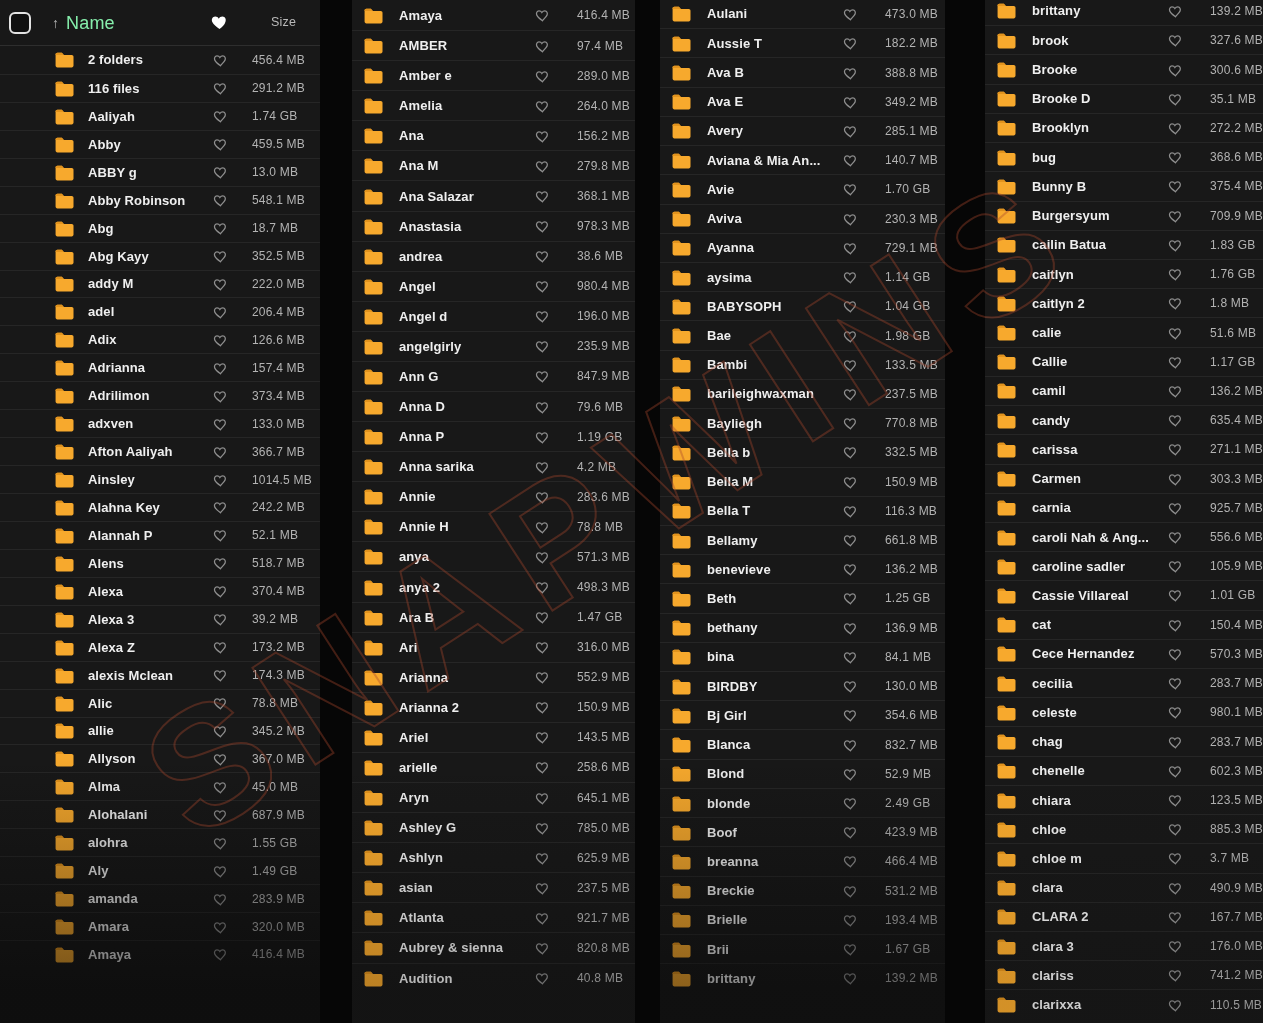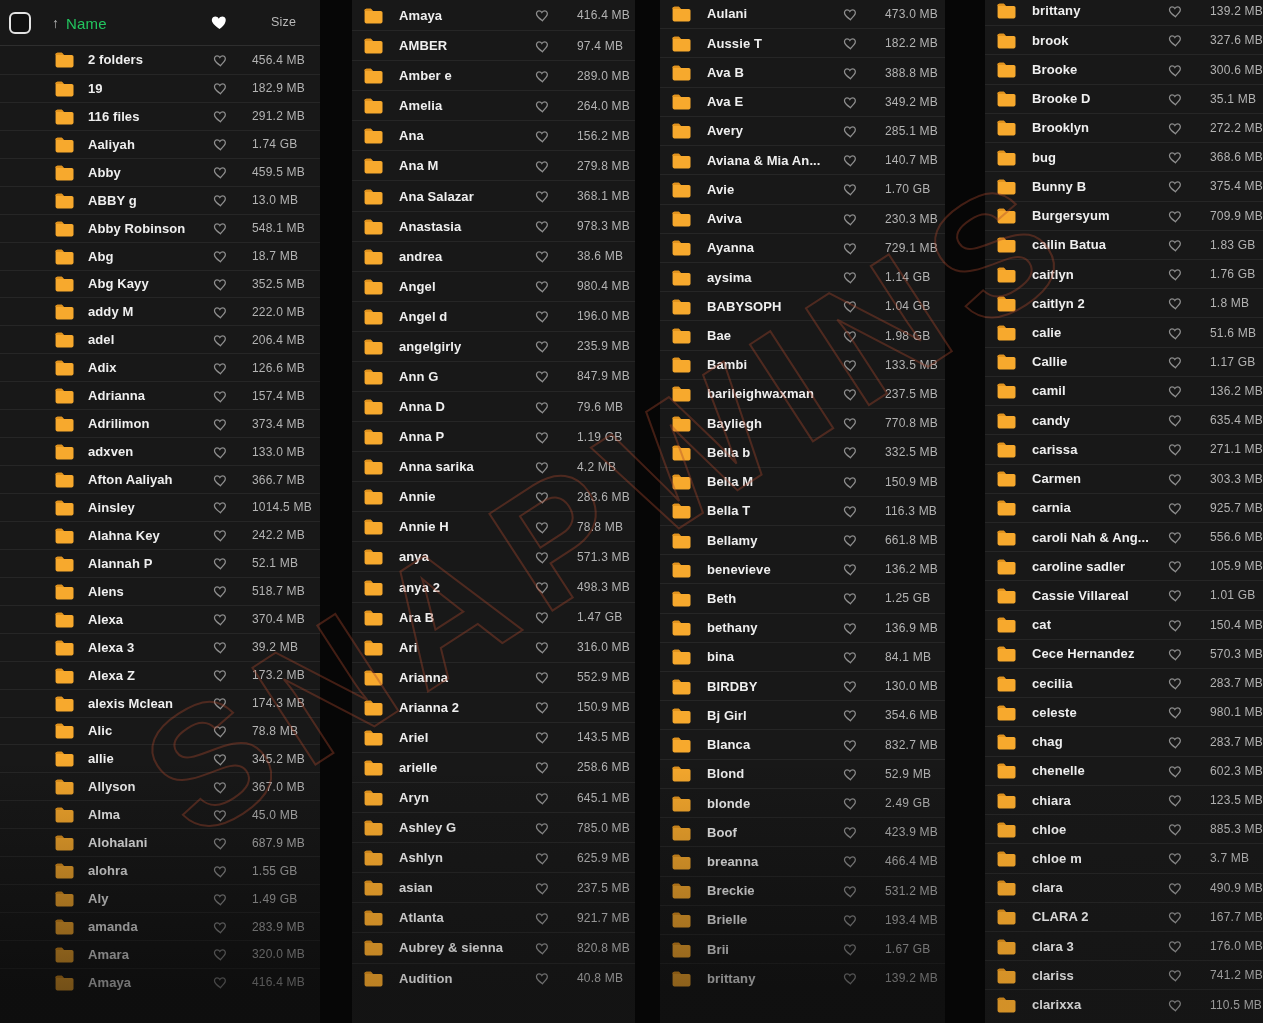--- a/index.html
+++ b/index.html
@@ -18,21 +18,21 @@
                 pointer-events:none; z-index:3; }
   .col3 .list { margin-top:-1px; }
   .col4 .list { margin-top:-4px; }
 
   
   .list-header { position:relative; height:46px; border-bottom:1px solid #2e2e2e; }
   .checkbox { position:absolute; left:9px; top:12px; width:22px; height:22px;
               border:2px solid #e3e3e3; border-radius:6px; background:#101010; }
   .sort-wrap { position:absolute; left:52px; top:0; height:46px; display:flex; align-items:center; gap:7px; }
   .arrow { color:#b9b9b9; font-size:14px; line-height:1; }
-  .hlabel { color:#22c55e; font-size:15px; letter-spacing:.2px; }
+  .hlabel { color:#86efac; font-size:18px; letter-spacing:.2px; }
   .hheart { position:absolute; left:211px; top:14px; }
   .hsize  { position:absolute; left:252px; top:15px; color:#b9b9b9; font-size:12.5px; letter-spacing:.2px;margin-left:19px; }
 
   
   .row { position:relative; display:grid; grid-template-columns:36px 136px 42px 1fr;
          align-items:center; height:var(--rh); padding-left:11px; }
   .col1 .row { padding-left:54px; grid-template-columns:34px 125px 39px 1fr; }
   .row + .row { border-top:1px solid #262626; }
   .ficon { display:flex; align-items:center; }
   .fname { color:#efefef; font-size:13px; font-weight:700; letter-spacing:.1px;
@@ -80,35 +80,20 @@
     </span>
     <span class="fname">2 folders</span>
     <span class="fheart">
       <svg width="15" height="14" viewBox="0 0 24 22">
         <path d="M12 20.2C8.6 17.8 4.5 14.7 2.9 11.2 1.4 7.9 3.2 4.3 6.4 4.3c2.2 0 3.8 1.2 4.6 2.7.9-1.5 2.5-2.7 4.7-2.7 3.2 0 5 3.6 3.5 6.9-1.6 3.5-5.8 6.6-7.2 9z" fill="none" stroke="#8f8f8f" stroke-width="2"></path>
       </svg>
     </span>
     <span class="fsize">456.4 MB</span>
   </div>
 
-  <div class="row">
-    <span class="ficon">
-      <svg width="21" height="17" viewBox="0 0 24 20">
-        <path d="M1.5 4.2c0-1.2.9-2.1 2.1-2.1h5.3l2.3 2.7h9.3c1.2 0 2.1.9 2.1 2.1v10.3c0 1.2-.9 2.1-2.1 2.1H3.6c-1.2 0-2.1-.9-2.1-2.1V4.2z" fill="#f7a92d"></path>
-        <path d="M1.5 4.2c0-1.2.9-2.1 2.1-2.1h5.3l2.3 2.7H1.5v-.6z" fill="#e2931d"></path>
-      </svg>
-    </span>
-    <span class="fname">19</span>
-    <span class="fheart">
-      <svg width="15" height="14" viewBox="0 0 24 22">
-        <path d="M12 20.2C8.6 17.8 4.5 14.7 2.9 11.2 1.4 7.9 3.2 4.3 6.4 4.3c2.2 0 3.8 1.2 4.6 2.7.9-1.5 2.5-2.7 4.7-2.7 3.2 0 5 3.6 3.5 6.9-1.6 3.5-5.8 6.6-7.2 9z" fill="none" stroke="#8f8f8f" stroke-width="2"></path>
-      </svg>
-    </span>
-    <span class="fsize">182.9 MB</span>
-  </div>
 
   <div class="row">
     <span class="ficon">
       <svg width="21" height="17" viewBox="0 0 24 20">
         <path d="M1.5 4.2c0-1.2.9-2.1 2.1-2.1h5.3l2.3 2.7h9.3c1.2 0 2.1.9 2.1 2.1v10.3c0 1.2-.9 2.1-2.1 2.1H3.6c-1.2 0-2.1-.9-2.1-2.1V4.2z" fill="#f7a92d"></path>
         <path d="M1.5 4.2c0-1.2.9-2.1 2.1-2.1h5.3l2.3 2.7H1.5v-.6z" fill="#e2931d"></path>
       </svg>
     </span>
     <span class="fname">116 files</span>
     <span class="fheart">

